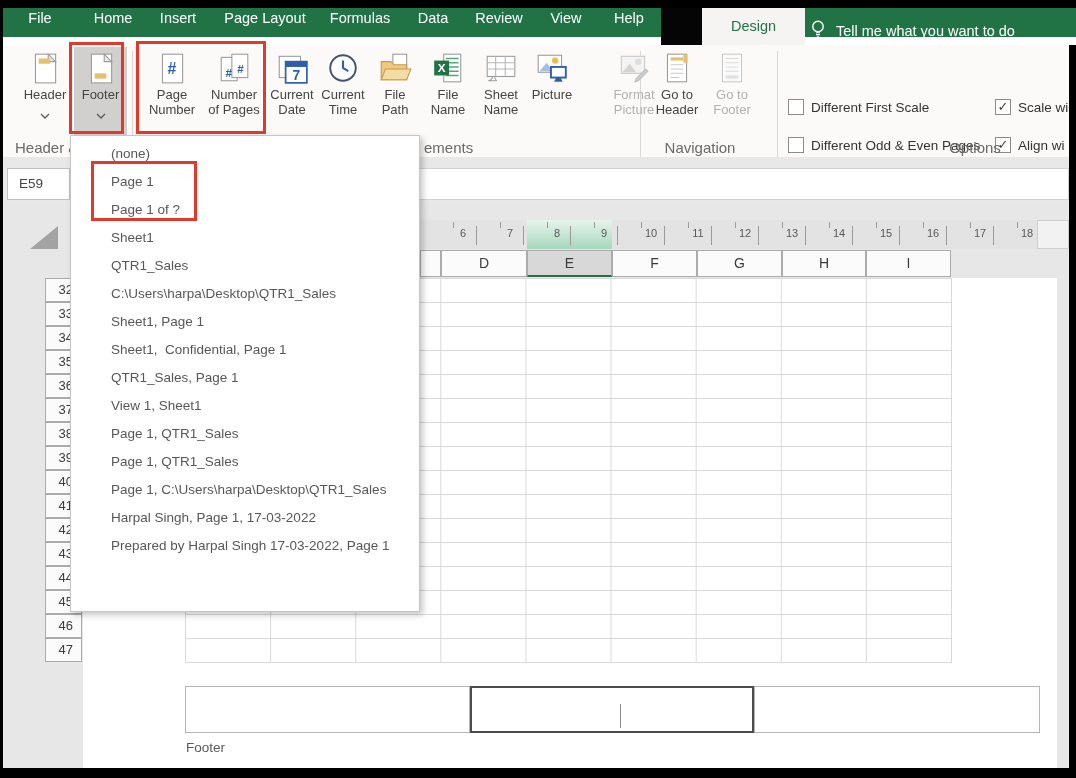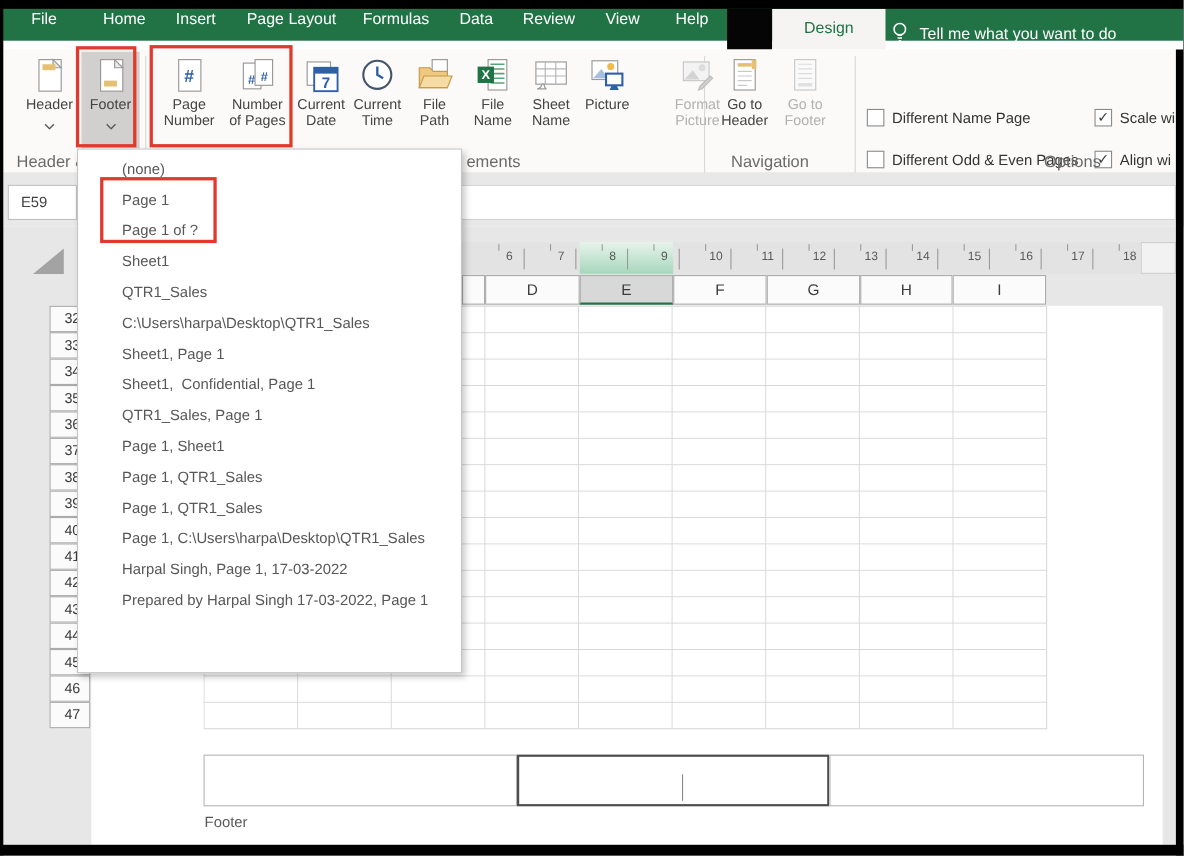--- a/index.html
+++ b/index.html
@@ -241,21 +241,21 @@
        <path d="M10 7 h12 M10 11 h12 M10 15 h12 M10 19 h12" stroke="#dcdcdc"></path>
        <rect x="10" y="23" width="12" height="3" fill="#e0e0e0"></rect>
             </svg></span>
           <span class="btn-label">Go to
 Footer</span>
         </div>
       </div>
     <div id="ribbon-checkboxes">
         <div class="cb-row" style="left: 785px; top: 54px;">
           <span class="cb-box"></span>
-                 <span>Different Name Page</span>
+                 <span>Different First Scale</span>
         </div>
         <div class="cb-row" style="left: 785px; top: 92px;">
           <span class="cb-box"></span>
                  <span>Different Odd &amp; Even Pages</span>
         </div>
         <div class="cb-row" style="left: 992px; top: 54px;">
           <span class="cb-box">✓</span>
                  <span>Scale wi</span>
         </div>
         <div class="cb-row" style="left: 992px; top: 92px;">
@@ -361,21 +361,21 @@
   <div class="abs" id="dropdown">
       <div class="dd-item">(none)</div>
       <div class="dd-item">Page 1</div>
       <div class="dd-item">Page 1 of ?</div>
       <div class="dd-item">Sheet1</div>
       <div class="dd-item">QTR1_Sales</div>
       <div class="dd-item">C:\Users\harpa\Desktop\QTR1_Sales</div>
       <div class="dd-item">Sheet1, Page 1</div>
       <div class="dd-item">Sheet1,  Confidential, Page 1</div>
       <div class="dd-item">QTR1_Sales, Page 1</div>
-      <div class="dd-item">Page 1, Sheet1</div>
+      <div class="dd-item">View 1, Sheet1</div>
       <div class="dd-item">Page 1, QTR1_Sales</div>
       <div class="dd-item">Page 1, QTR1_Sales</div>
       <div class="dd-item">Page 1, C:\Users\harpa\Desktop\QTR1_Sales</div>
       <div class="dd-item">Harpal Singh, Page 1, 17-03-2022</div>
       <div class="dd-item">Prepared by Harpal Singh 17-03-2022, Page 1</div>
     </div>
 
   <div class="red-box" id="red-footer"></div>
   <div class="red-box" id="red-pages"></div>
   <div class="red-box" id="red-presets"></div>

